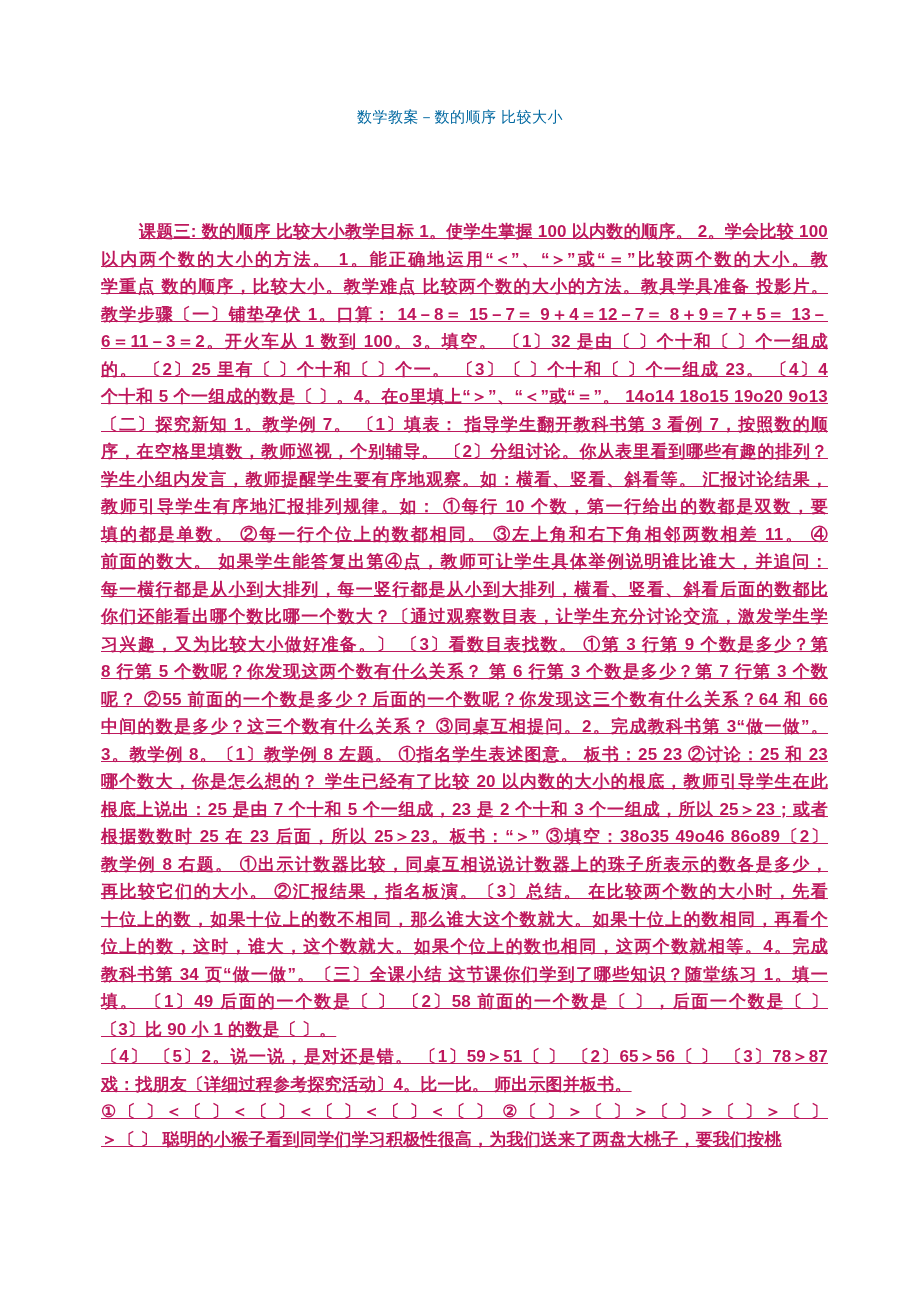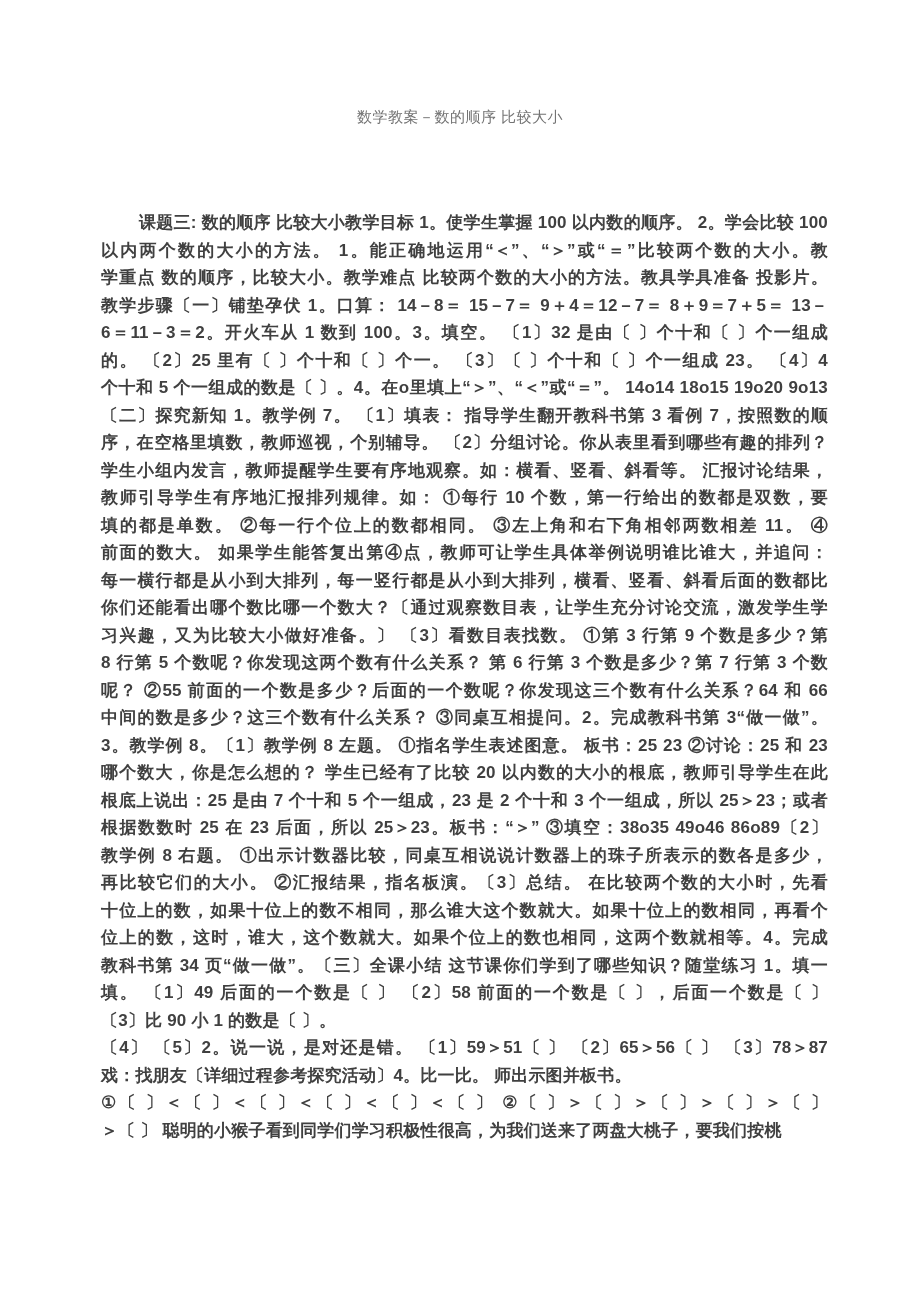--- a/index.html
+++ b/index.html
@@ -16,29 +16,30 @@
     font-family: "Liberation Sans", sans-serif;
   }
   .doc-title {
     position: absolute;
     top: 108px;
     left: 0;
     width: 920px;
     text-align: center;
     font-size: 15px;
     font-weight: 500;
-    color: #737373;
+    color: #0369a1;
     letter-spacing: 0.5px;
   }
   .doc-content {
     position: absolute;
-    top: 209px;
+    top: 218px;
     left: 101px;
     width: 727px;
-    color: #404040;
+    color: #be185d;
+    text-decoration: underline;
   }
   .line {
     font-size: 17px;
     line-height: 27.5px;
     font-weight: 600;
     text-align: justify;
     text-align-last: justify;
     letter-spacing: 0.2px;
   }
   .line.short {

